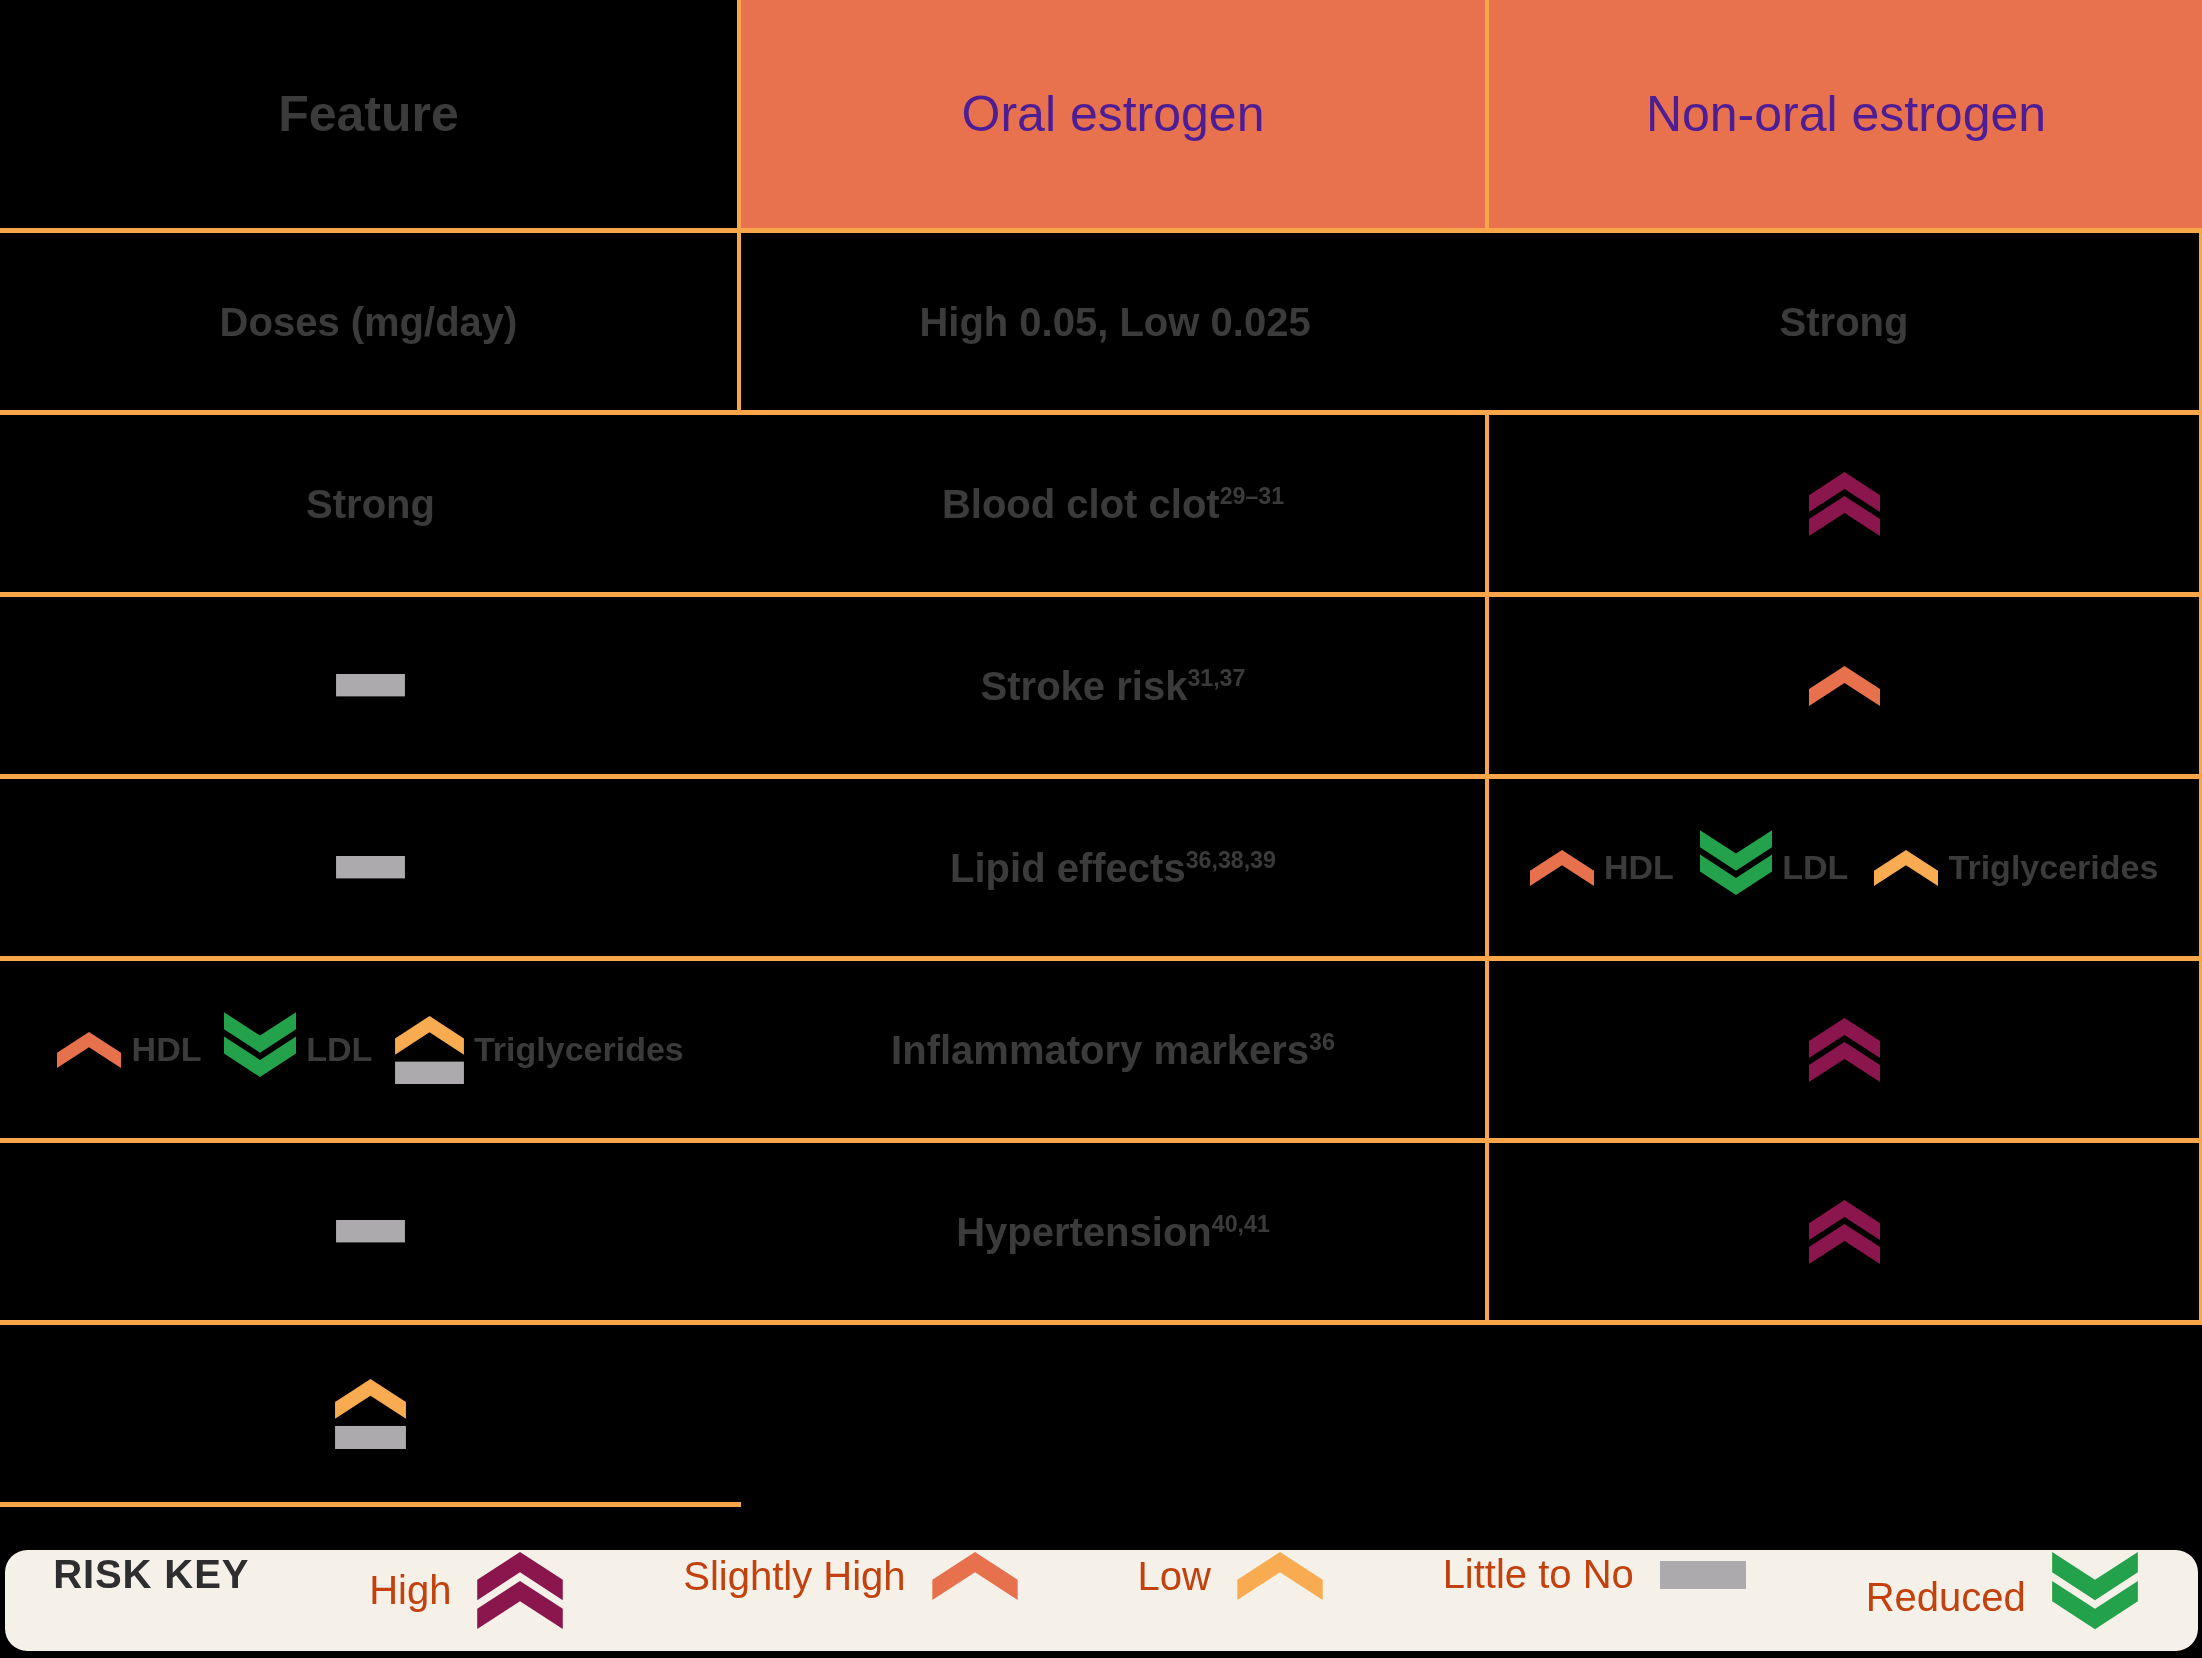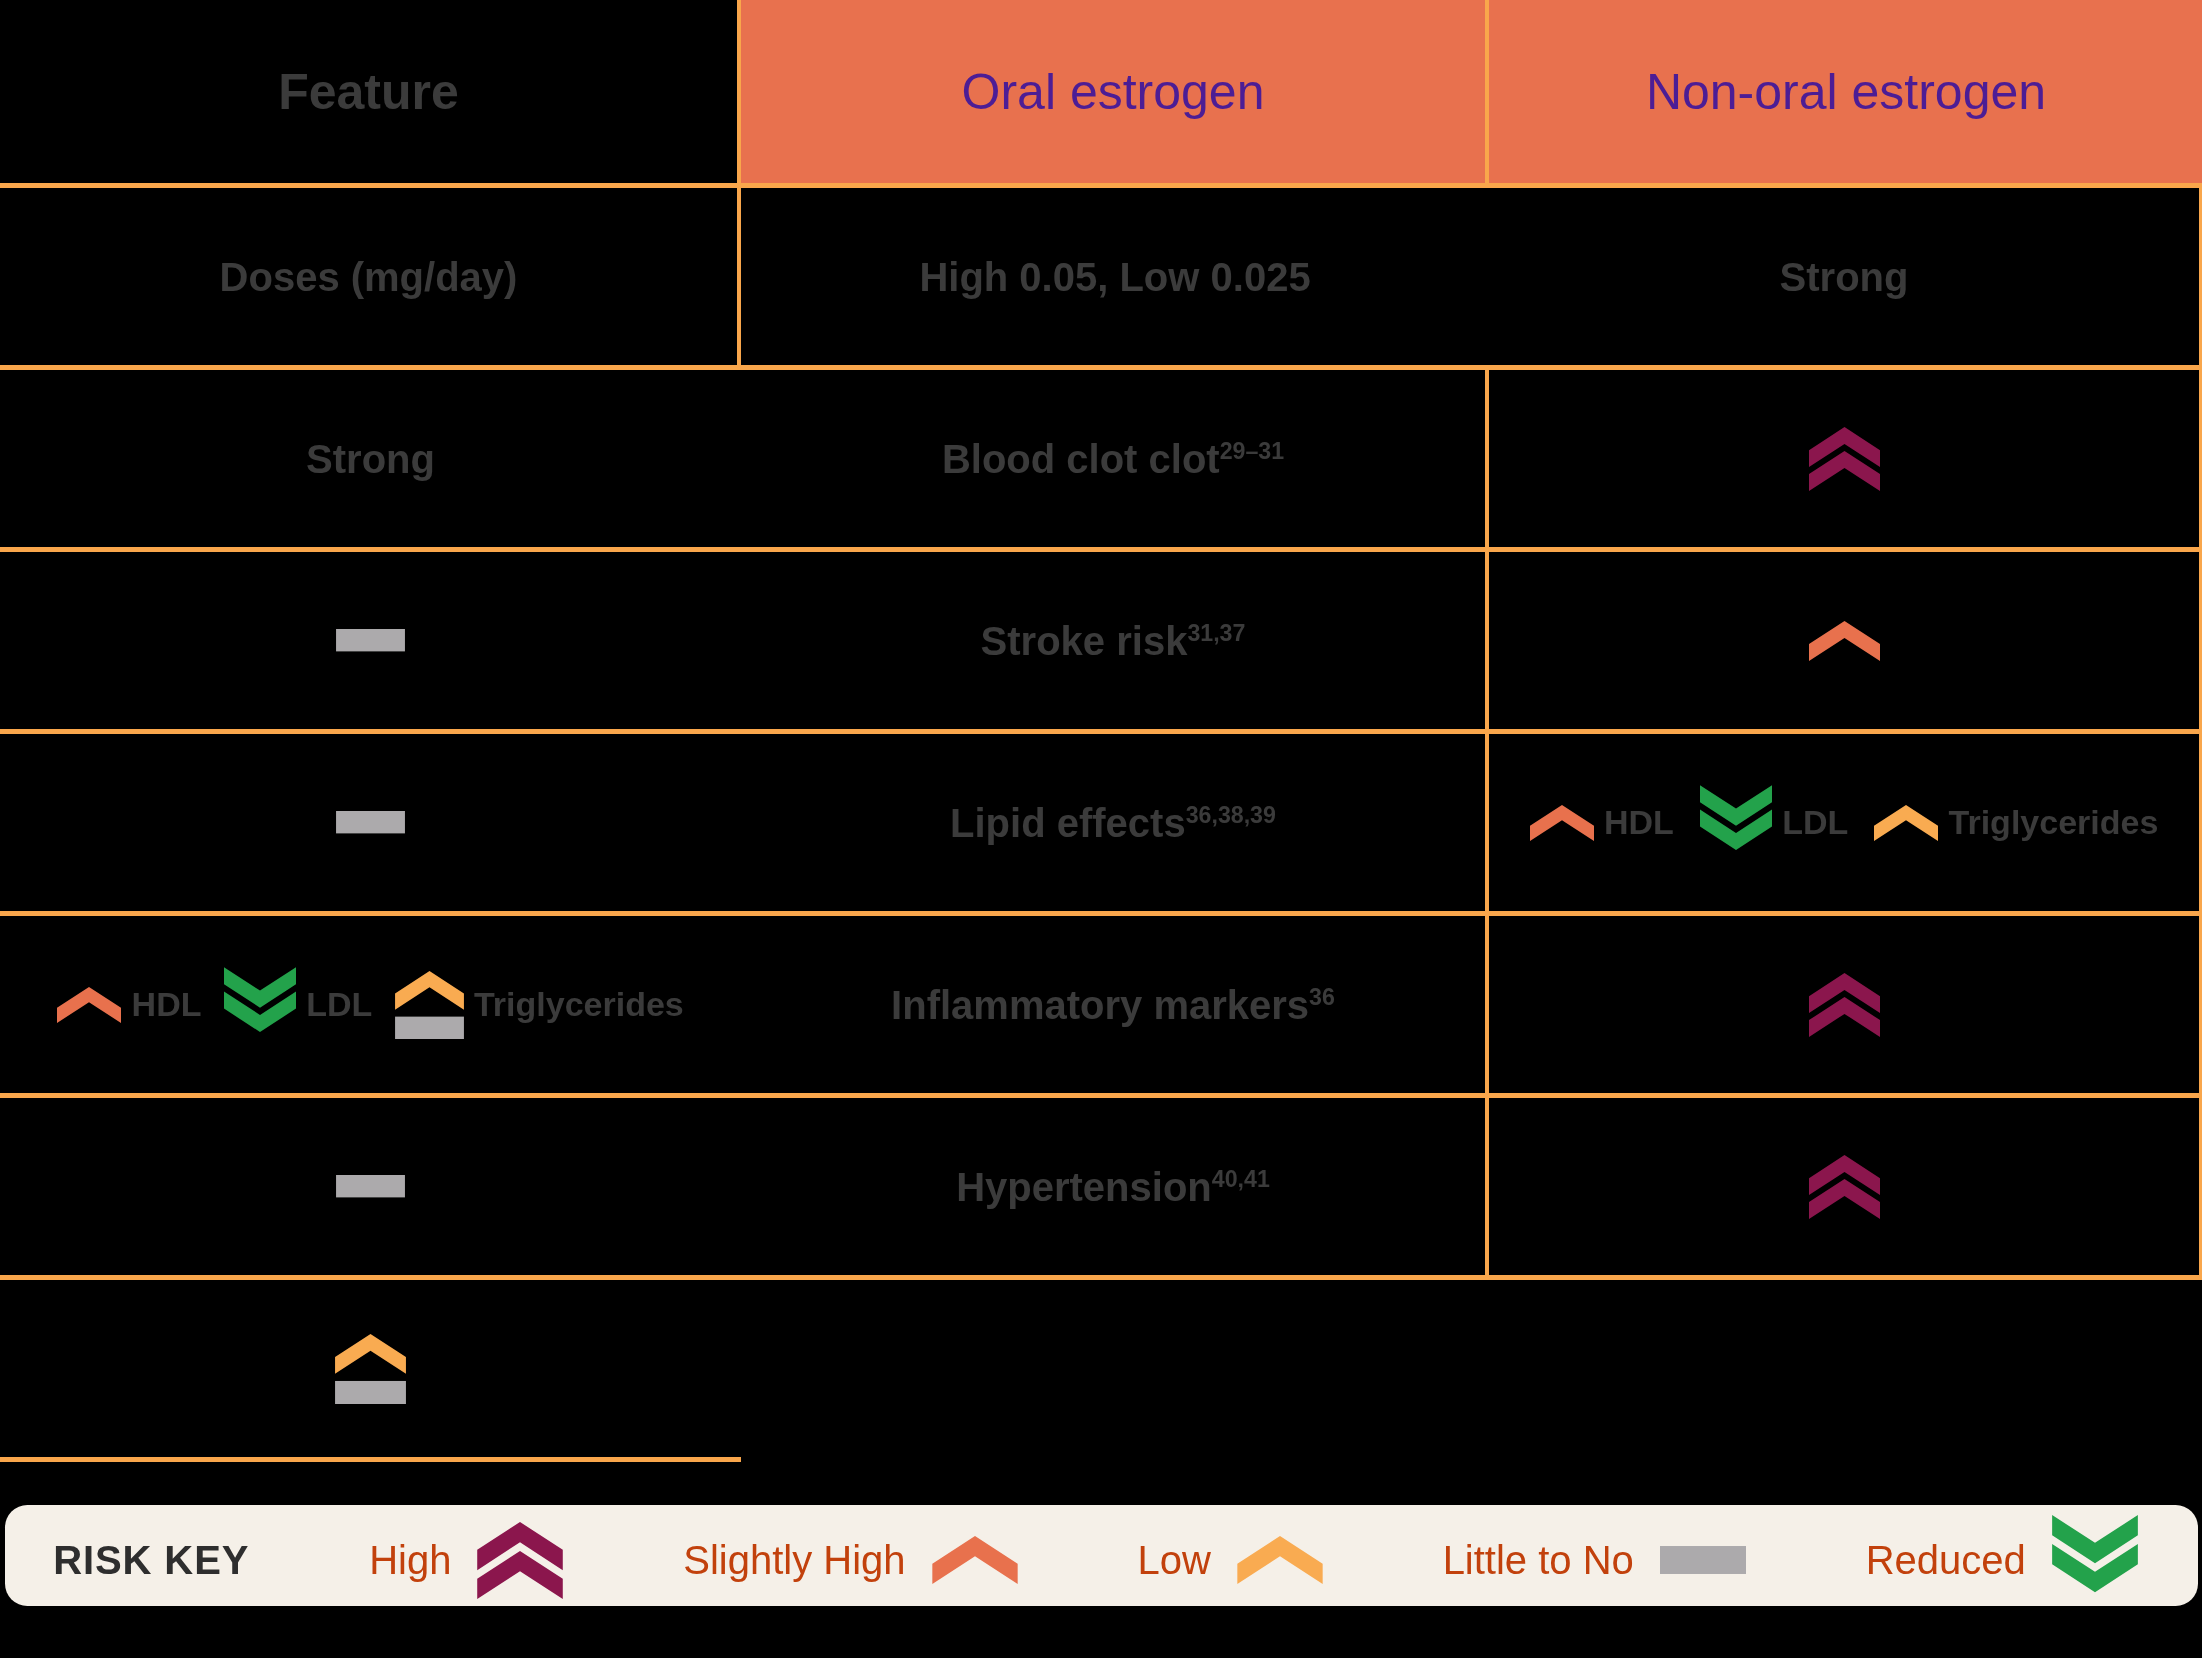--- a/index.html
+++ b/index.html
@@ -13,40 +13,40 @@
     --cream:#F5F0E8;
     --darktext:#3B3B3B;
   }
   html,body{margin:0;padding:0;background:#000;}
   .page{width:2203px;height:1659px;background:#000;overflow:hidden;
         font-family:"Liberation Sans", sans-serif;}
   .table{display:grid;grid-template-columns:741px 748px 714px;}
   .c{display:flex;align-items:center;justify-content:center;
      border-bottom:5.2px solid var(--border);box-sizing:border-box;
      background:#000;}
-  .hd{height:188px;}
+  .hd{height:233px;}
   .dr{height:182px;}
   .b-r{border-right:4.3px solid var(--border);}
   .bg-orange{background:var(--header);}
   .head-dark{font-size:50px;font-weight:700;color:var(--darktext);}
   .head-white{font-size:50px;font-weight:400;color:#4c1d95;}
   .row-label{font-size:40px;font-weight:700;color:var(--darktext);text-align:center;line-height:1.2;}
   .row-label sup{font-size:0.58em;line-height:0;}
   .cell-text{font-size:40px;font-weight:700;color:var(--darktext);text-align:center;line-height:1.5;}
   .lipids{display:flex;gap:26px;}
   .lip{display:flex;align-items:center;gap:10.3px;}
   .lip-label{font-size:34px;font-weight:700;color:var(--darktext);white-space:nowrap;}
   .f-maroon{fill:var(--maroon);}
   .f-orange{fill:var(--orange);}
   .f-amber{fill:var(--amber);}
   .f-gray{fill:var(--gray);}
   .f-green{fill:var(--green);}
   .legend{height:101px;margin:43px 5.2px 0 5.2px;background:var(--cream);border-radius:22.4px;
-          display:flex;align-items:center;justify-content:space-between;
-          padding:9px 60px 0 48px;box-sizing:border-box;}
+          display:flex;align-items:flex-start;justify-content:space-between;
+          padding:2px 60px 0 48px;box-sizing:border-box;}
   .legend-title{font-size:40px;font-weight:800;color:#2E2E2E;letter-spacing:0.9px;}
   .lg-item{display:flex;align-items:center;gap:26px;}
   .lg-label{font-size:40px;font-weight:400;color:#c2410c;white-space:nowrap;}
   svg{display:block;}
 </style>
 </head>
 <body>
 
 <div class="page">
 

